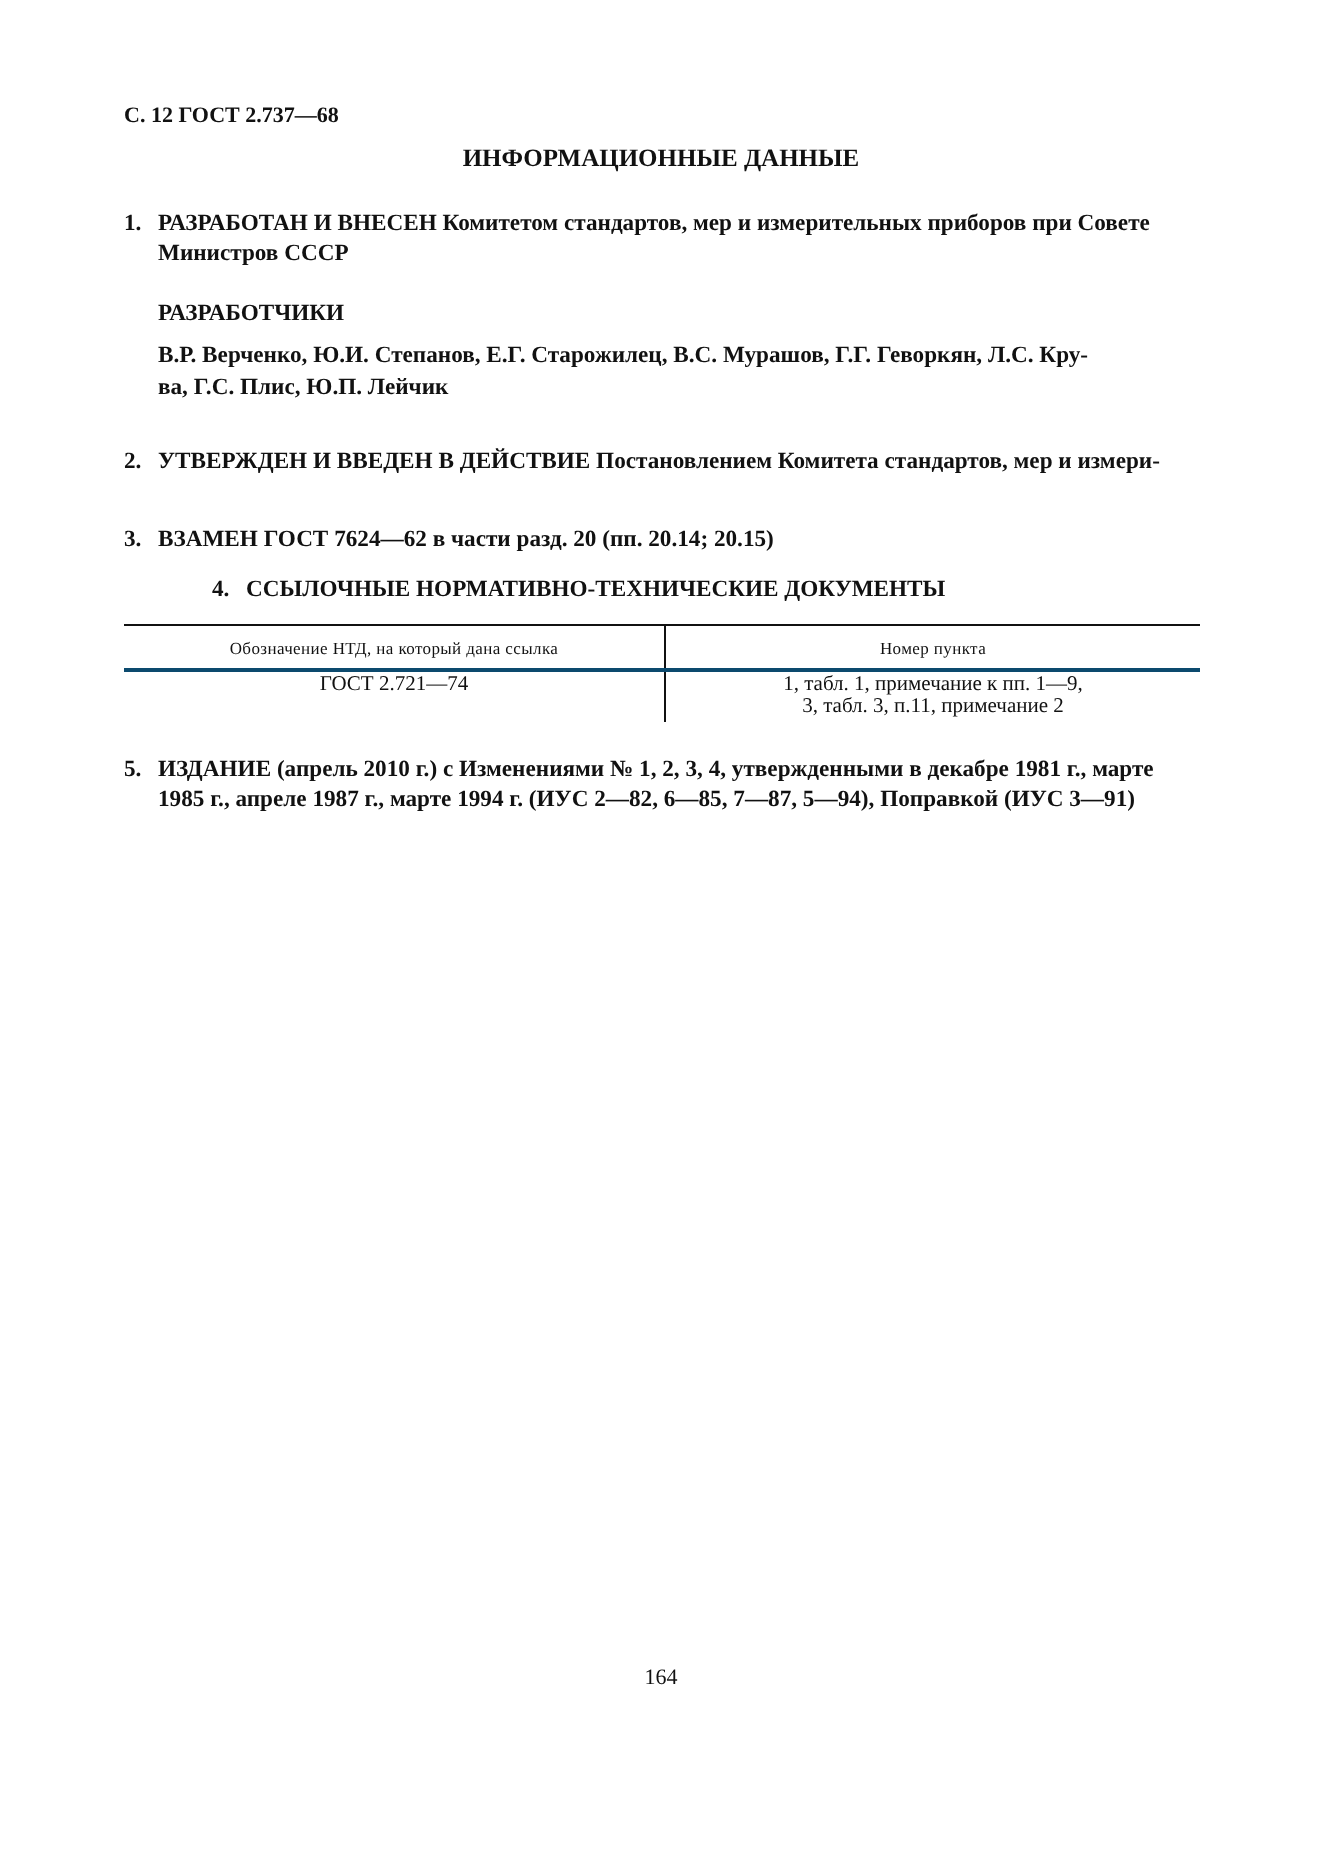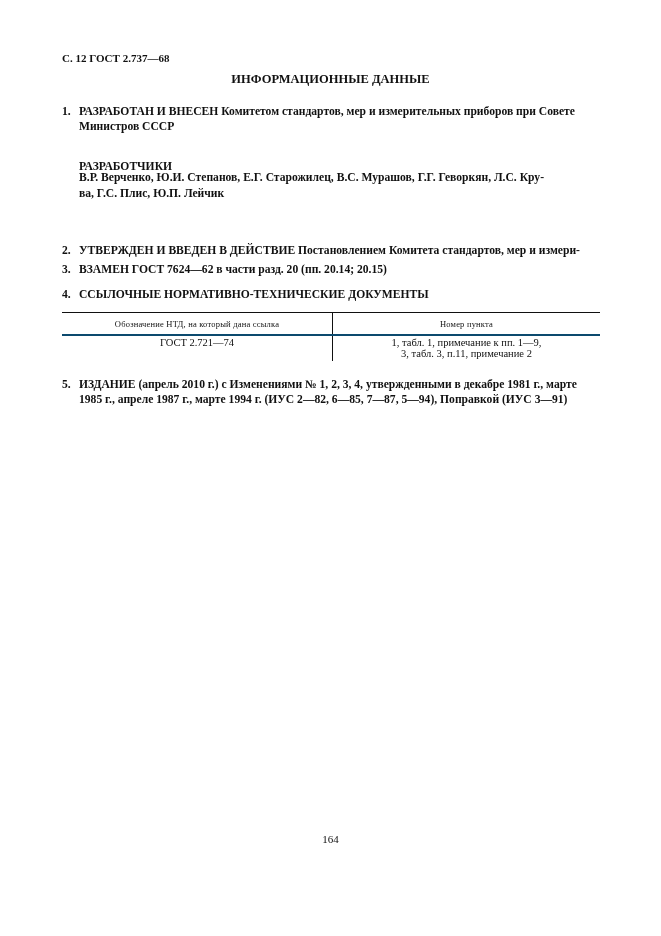--- a/index.html
+++ b/index.html
@@ -4,21 +4,21 @@
 <style>
   html, body { margin: 0; padding: 0; background: #ffffff; }
   body { width: 661px; height: 936px; position: relative; overflow: hidden;
          font-family: "Liberation Serif", "DejaVu Serif", serif; color: #111; }
   .abs { position: absolute; }
   .hdr { left: 62px; top: 52px; font-size: 11px; font-weight: bold; }
   .title { left: 0; width: 661px; top: 72px; text-align: center; font-size: 12.5px; font-weight: bold; }
   .para { left: 62px; width: 540px; font-size: 11.6px; font-weight: bold; line-height: 15px; }
   .para .num { display: inline-block; width: 17px; }
   .para .cont { padding-left: 17px; }
-  .sub { left: 79px; top: 160px; font-size: 11.6px; font-weight: bold; }
+  .sub { left: 79px; top: 150px; font-size: 11.6px; font-weight: bold; }
   .authors { left: 79px; width: 522px; top: 170px; font-size: 11.6px; font-weight: bold; line-height: 15.5px; text-align: justify; }
   .just { text-align: justify; text-align-last: left; }
   table.ref { position: absolute; left: 62px; top: 312px; width: 538px; border-collapse: collapse;
               font-family: "Liberation Serif", serif; }
   table.ref th { font-weight: normal; font-size: 8.5px; letter-spacing: 0.2px; height: 21px;
                  border-top: 1px solid #111; border-bottom: 2px solid #0c4a6e; padding: 0; text-align: center; }
   table.ref td { font-size: 10.5px; vertical-align: top; text-align: center; padding: 1px 0 0 0; line-height: 11px; height: 24px; }
   table.ref th.c1, table.ref td.c1 { width: 270px; border-right: 1.5px solid #111; }
   .pagenum { left: 0; width: 661px; top: 833px; text-align: center; font-size: 11px; }
 </style>
@@ -33,29 +33,29 @@
   <div class="just"><span class="num">1.</span><span>РАЗРАБОТАН И ВНЕСЕН Комитетом стандартов, мер и измерительных приборов при Совете</span></div>
   <div class="cont">Министров СССР</div>
 </div>
 
 <div class="abs sub">РАЗРАБОТЧИКИ</div>
 <div class="abs authors">
   <div class="just">В.Р. Верченко, Ю.И. Степанов, Е.Г. Старожилец, В.С. Мурашов, Г.Г. Геворкян, Л.С. Кру-</div>
   <div>ва, Г.С. Плис, Ю.П. Лейчик</div>
 </div>
 
-<div class="abs para" style="top:223px;margin-top:20px;">
+<div class="abs para" style="top:223px;">
   <div class="just"><span class="num">2.</span><span>УТВЕРЖДЕН И ВВЕДЕН В ДЕЙСТВИЕ Постановлением Комитета стандартов, мер и измери-</span></div>
 </div>
 
 <div class="abs para" style="top:262px;">
   <div><span class="num">3.</span><span>ВЗАМЕН ГОСТ 7624—62 в части разд. 20 (пп. 20.14; 20.15)</span></div>
 </div>
 
-<div class="abs para" style="top:287px;">
+<div class="abs para" style="top:287px;margin-left:44px;">
   <div><span class="num">4.</span><span>ССЫЛОЧНЫЕ НОРМАТИВНО-ТЕХНИЧЕСКИЕ ДОКУМЕНТЫ</span></div>
 </div>
 
 <table class="ref">
   <thead>
     <tr>
       <th class="c1">Обозначение НТД, на который дана ссылка</th>
       <th>Номер пункта</th>
     </tr>
   </thead>

